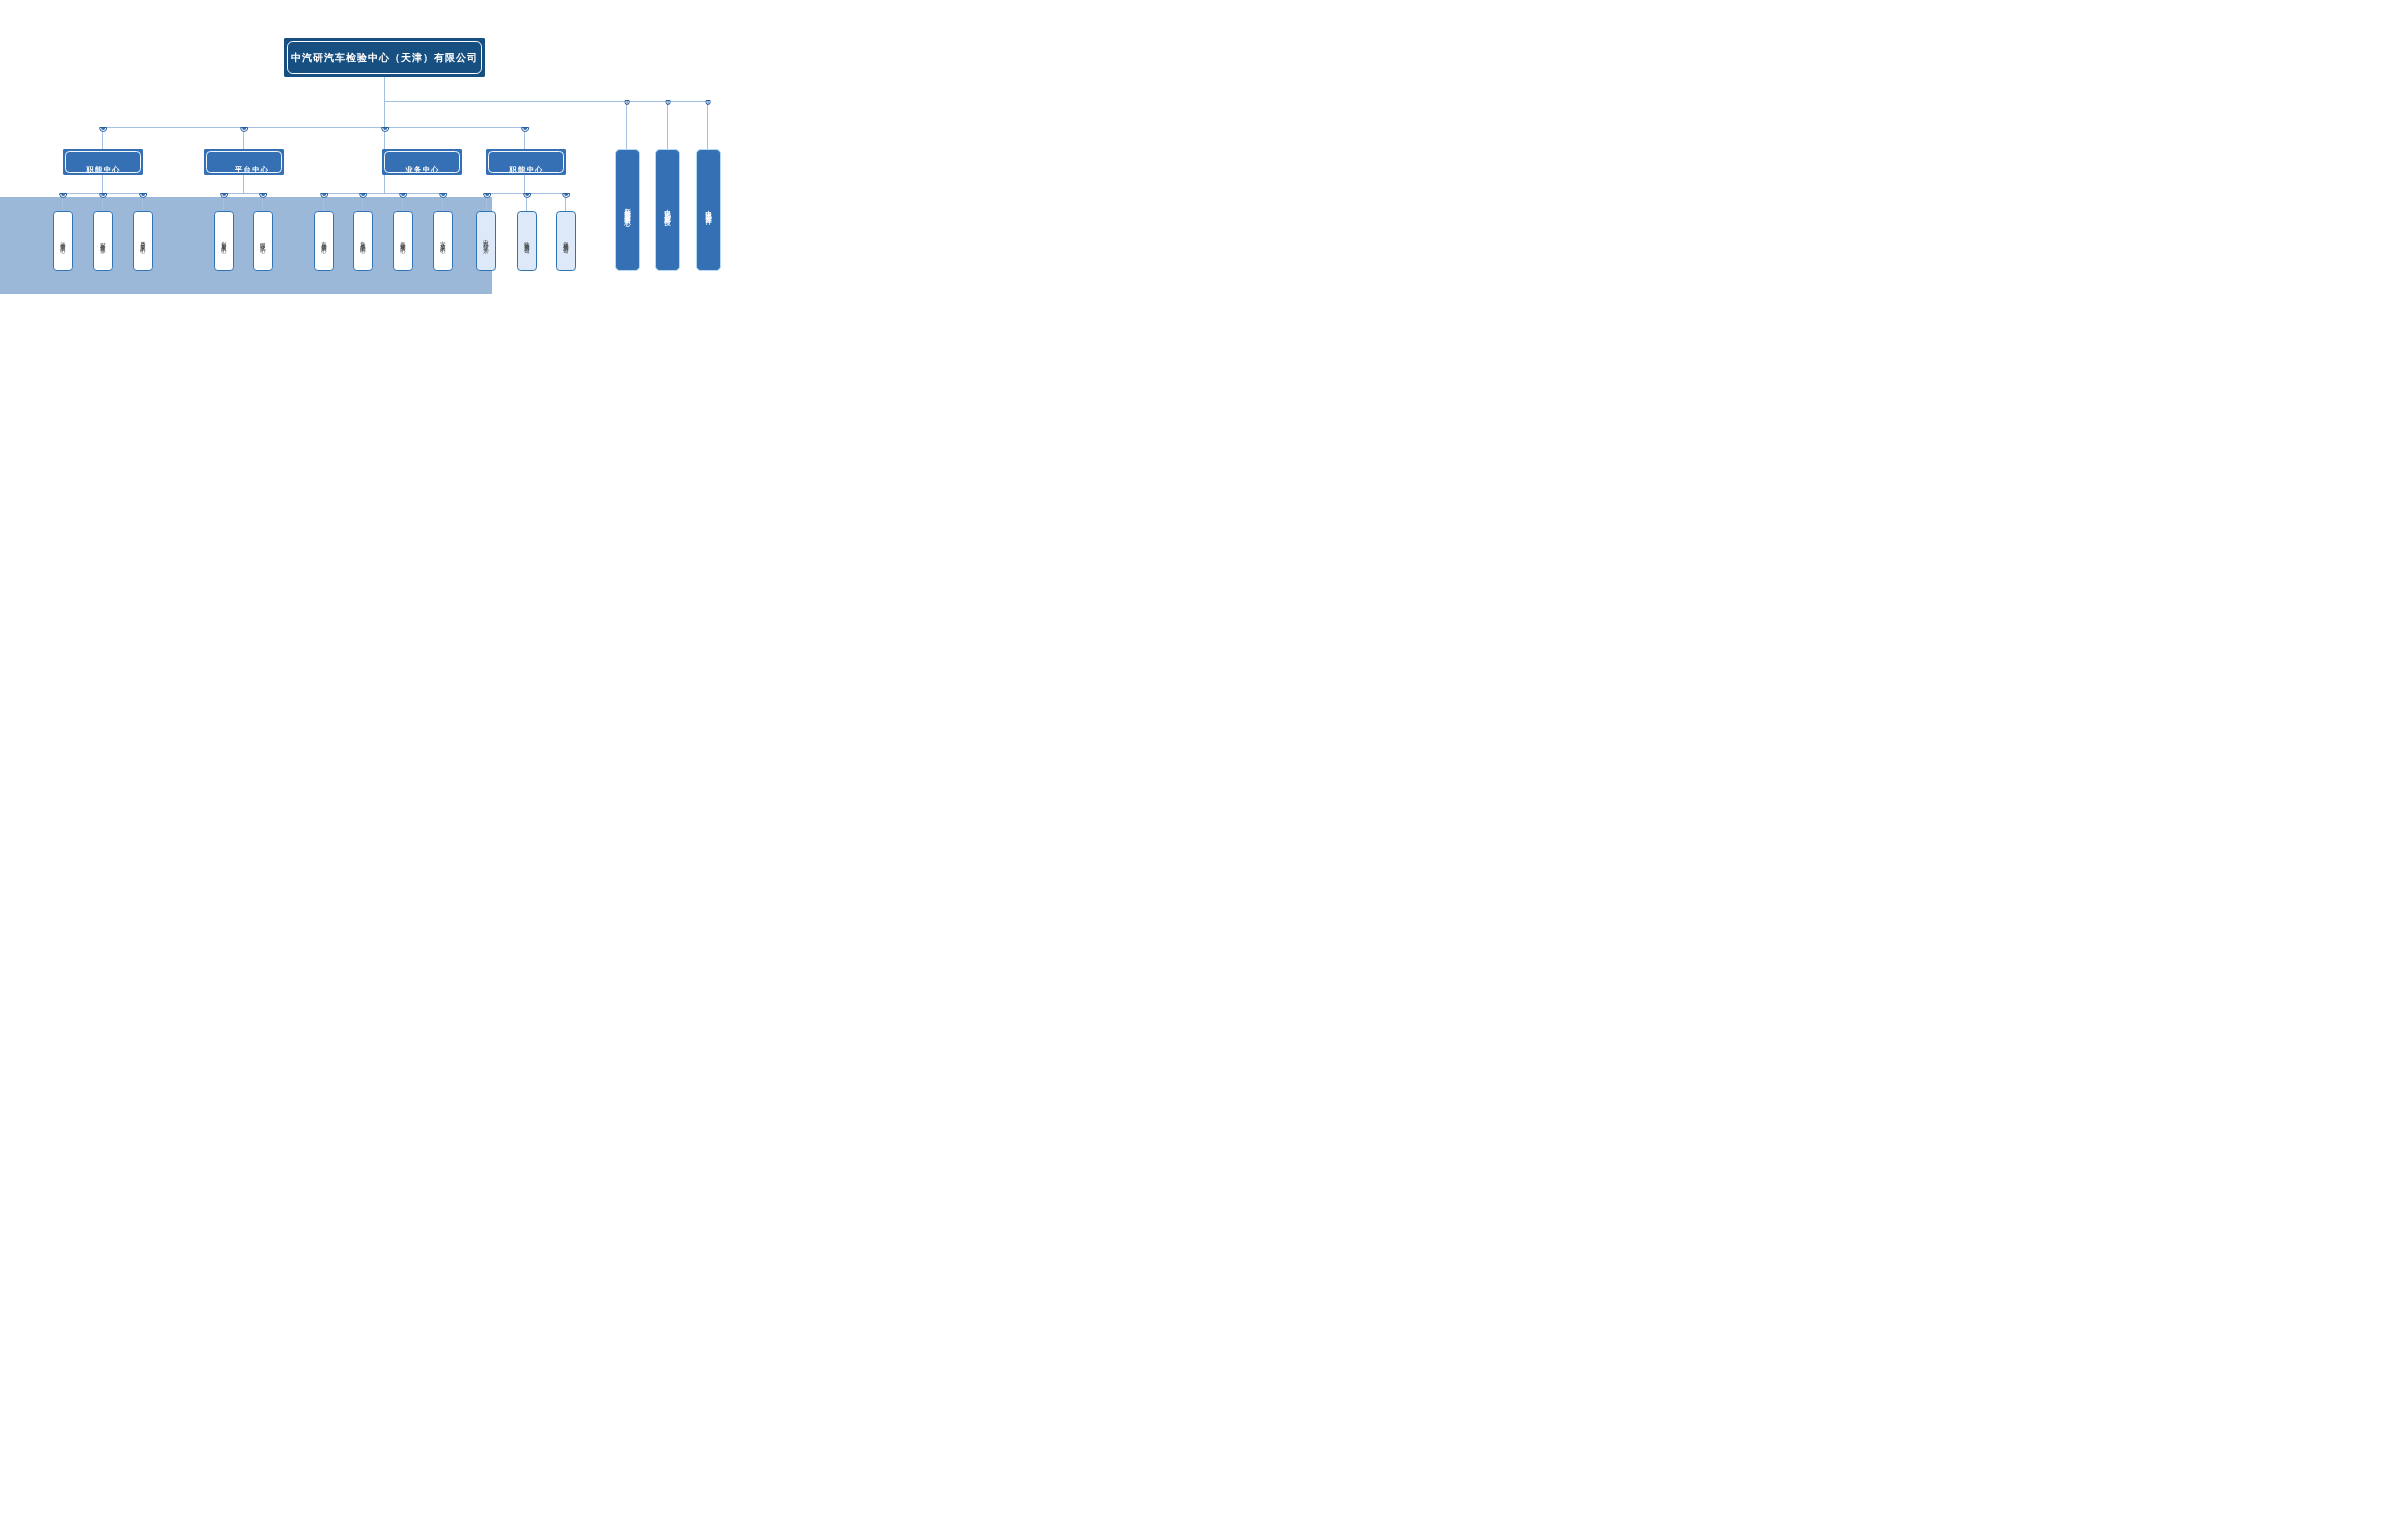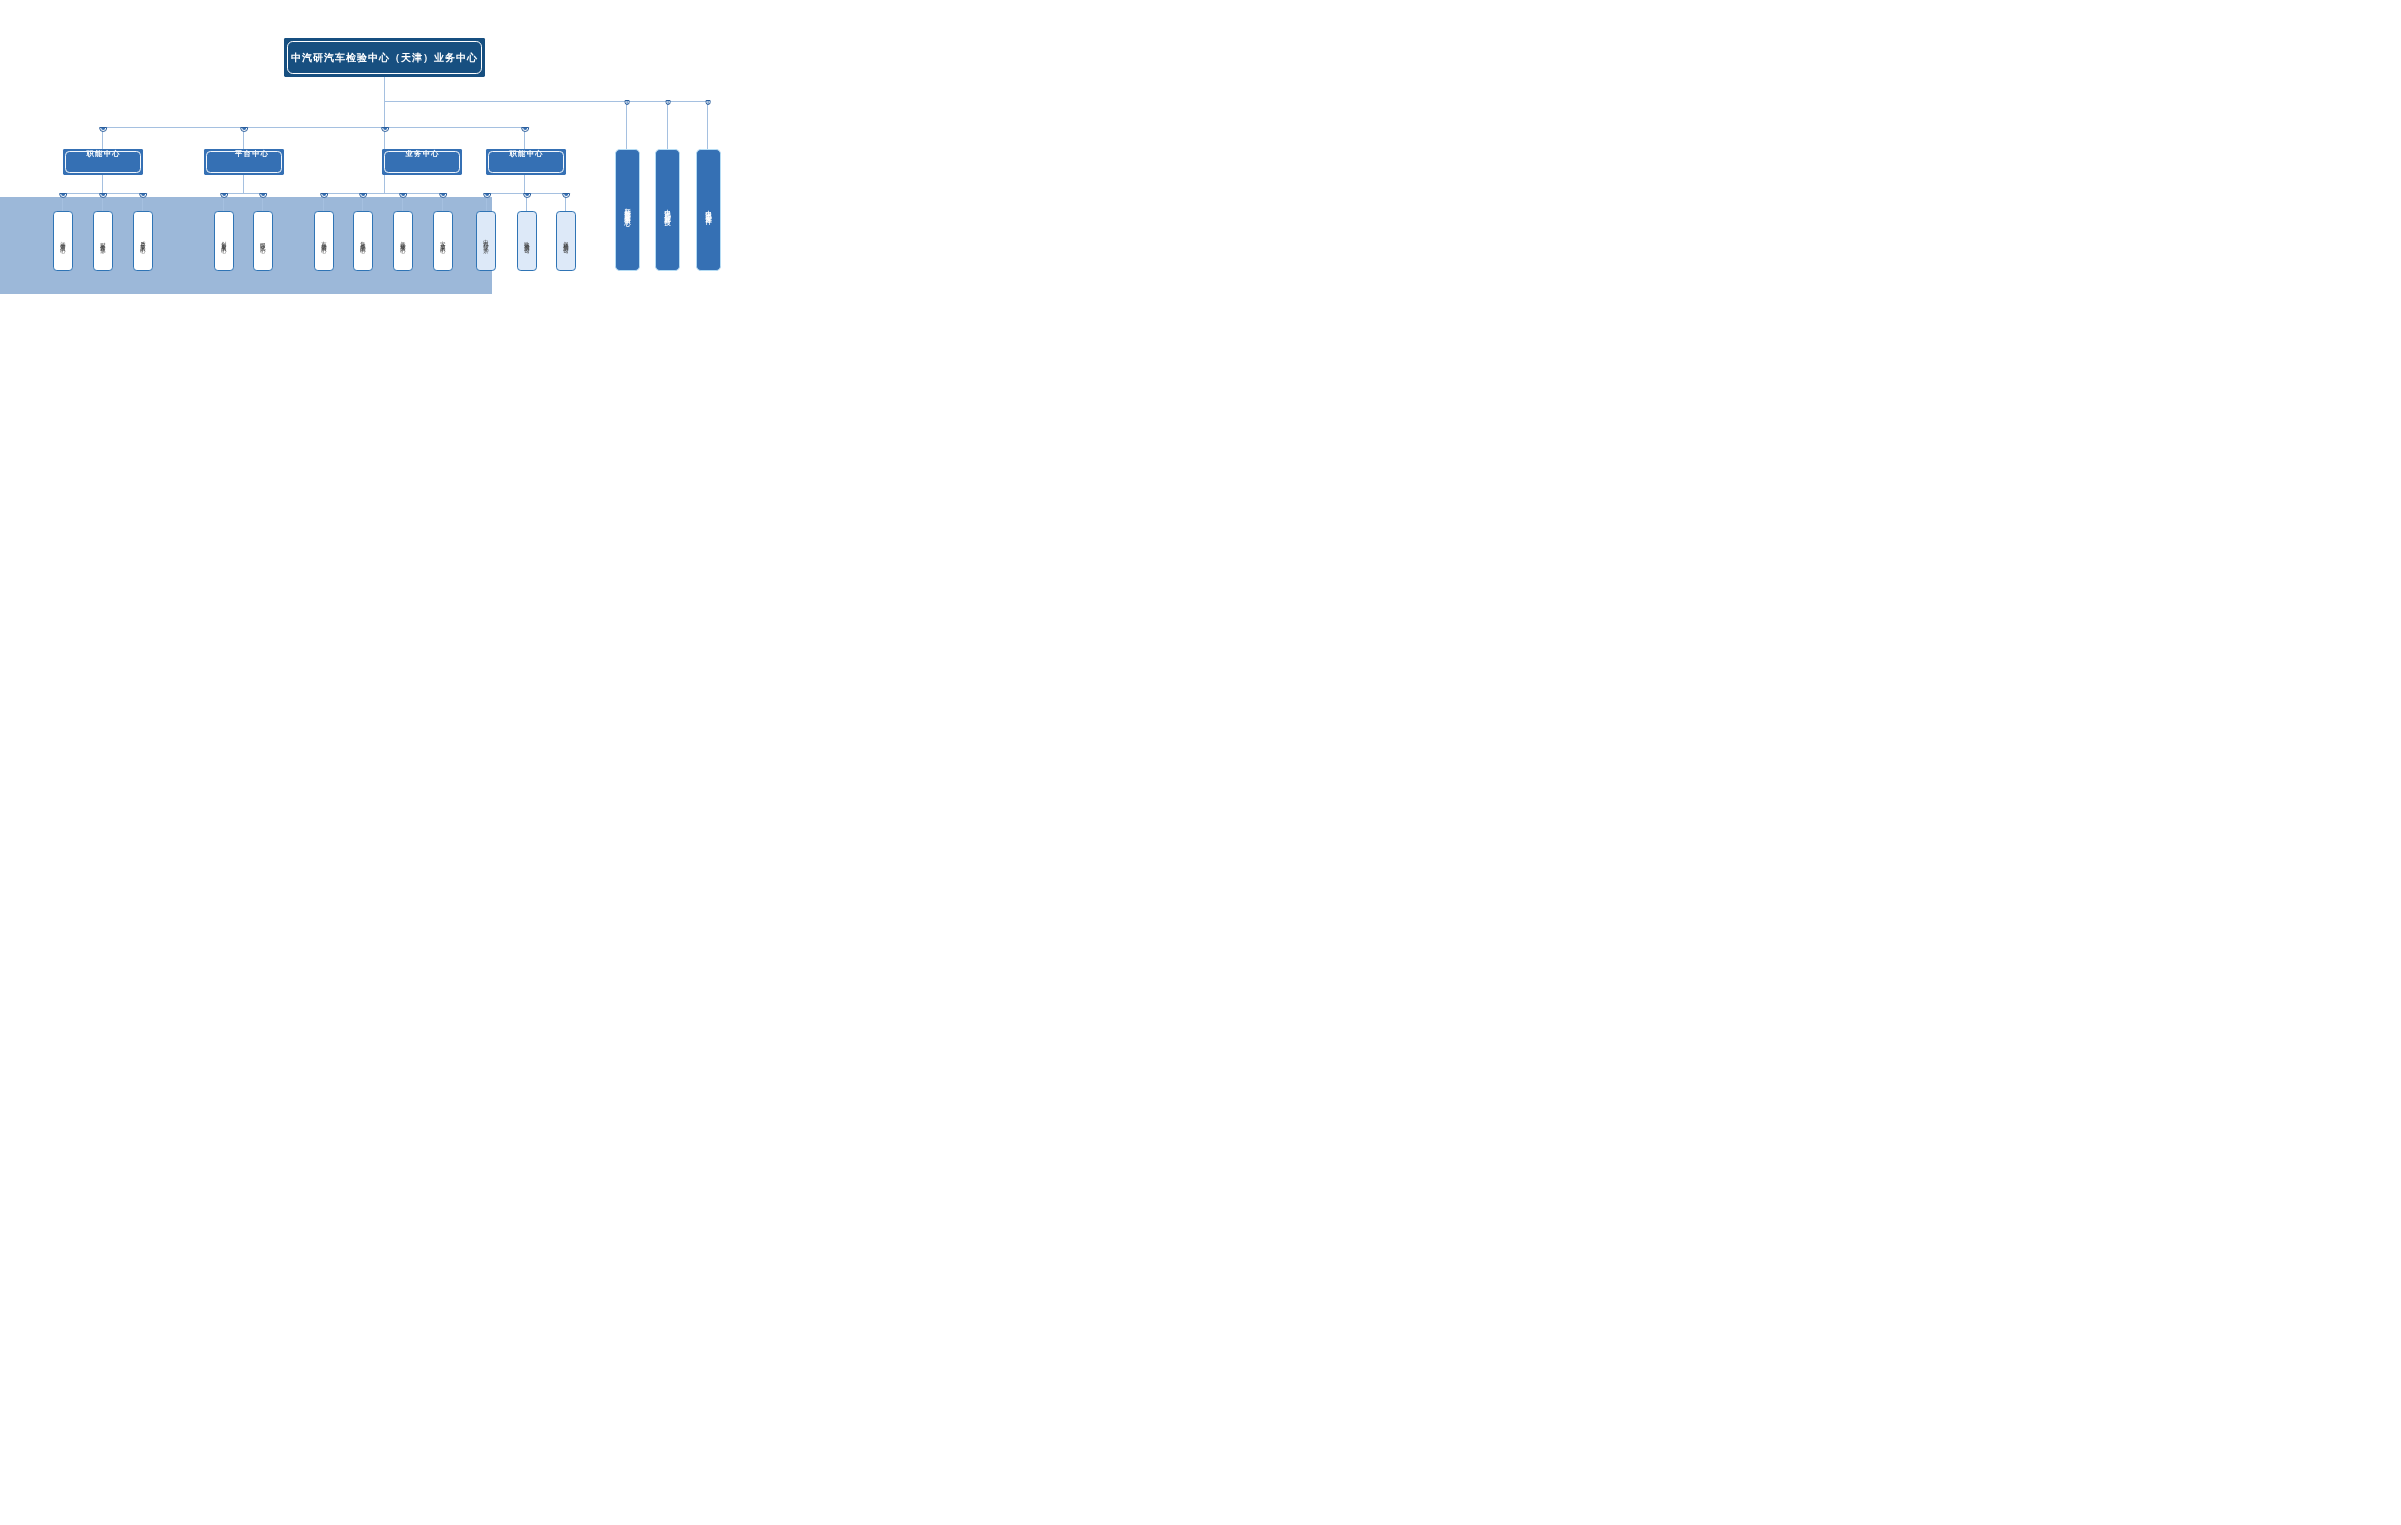--- a/index.html
+++ b/index.html
@@ -26,21 +26,21 @@
   
   .rootbox { position:absolute; left:284px; top:38px; width:201px; height:39px;
              background:#174f80; border-radius:1.4px; box-sizing:border-box;
              display:flex; align-items:center; justify-content:center; }
   .rootbox::before { content:""; position:absolute; inset:2.9px; border:0.7px solid #ffffff;
              border-radius:5.8px; pointer-events:none; }
   .rootbox .lbl { color:#ffffff; font-size:10px; font-weight:bold; letter-spacing:1px; white-space:nowrap; }
 
   .branchbox { position:absolute; top:149px; width:80px; height:26.4px; background:#3570b4;
              border-radius:1.4px; box-sizing:border-box;
-             display:flex; align-items:flex-start; justify-content:center; }
+             display:flex; align-items:flex-end; justify-content:center; }
   .branchbox::before { content:""; position:absolute; inset:2.4px; border:0.5px solid #f2f7fc;
              border-radius:4.3px; pointer-events:none; }
   .branchbox .lbl { color:#ffffff; font-size:7.2px; font-weight:bold; letter-spacing:1.4px; text-indent:1.4px; white-space:nowrap; }
 
   .leafbox { position:absolute; top:211px; width:19.7px; height:60px; background:#ffffff;
              border:1px solid #2f74b5; border-radius:3.8px; box-sizing:border-box;
              display:flex; align-items:center; justify-content:center; }
   .leafbox[data-variant="tinted"] { background:#dde9f8; }
   .leafbox .lbl { writing-mode:vertical-rl; color:#3d3d3d; font-size:5.3px;
              letter-spacing:1.4px; line-height:1; white-space:nowrap; }
@@ -106,21 +106,21 @@
   <div class="clip" style="left:263px;  top:193px;"></div>
   <div class="clip" style="left:324px;  top:193px;"></div>
   <div class="clip" style="left:363px;  top:193px;"></div>
   <div class="clip" style="left:403px;  top:193px;"></div>
   <div class="clip" style="left:443px;  top:193px;"></div>
   <div class="clip" style="left:487px; top:193px;"></div>
   <div class="clip" style="left:527px; top:193px;"></div>
   <div class="clip" style="left:566px; top:193px;"></div>
 
   <div class="rootbox">
-    <span class="lbl">中汽研汽车检验中心（天津）业务中心</span>
+    <span class="lbl">中汽研汽车检验中心（天津）有限公司</span>
   </div>
 
   <div class="branchbox" style="left:63px;">
     <span class="lbl">职能中心</span>
   </div>
   <div class="branchbox" style="left:204px;padding-left:15px;">
     <span class="lbl">平台中心</span>
   </div>
   <div class="branchbox" style="left:345px;margin-left:37px;">
     <span class="lbl">业务中心</span>

